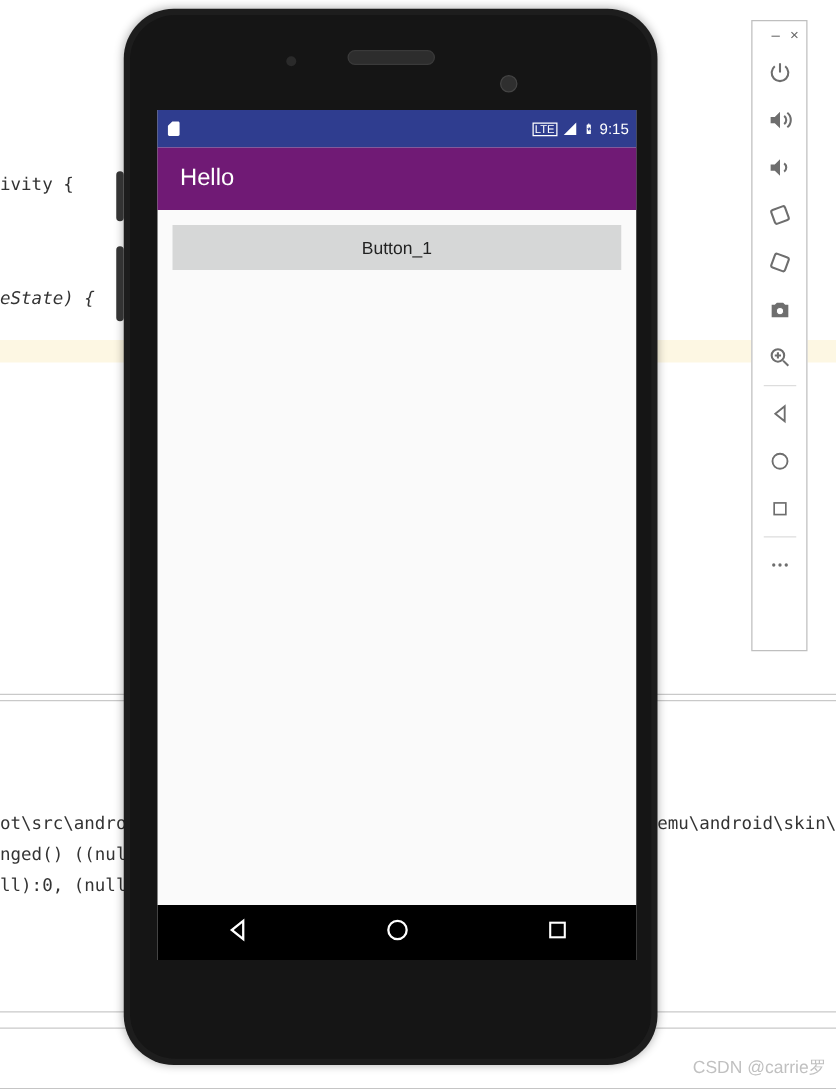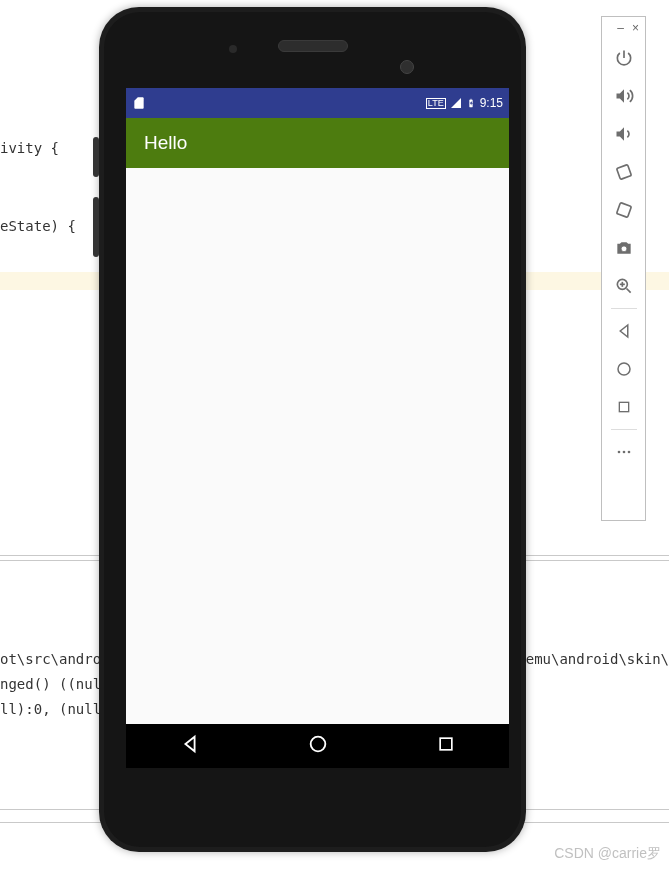--- a/index.html
+++ b/index.html
@@ -113,21 +113,21 @@
   font-size: 12px;
 }
 .status-left, .status-right {
   display: flex;
   align-items: center;
   gap: 4px;
 }
 .status-right svg { fill: #fff; }
 .app-bar {
   height: 50px;
-  background: #4d7c0f;
+  background: #701a75;
   color: #fff;
   display: flex;
   align-items: center;
   padding-left: 18px;
   font-size: 19px;
 }
 .content {
   padding: 12px;
 }
 .app-button {
@@ -202,21 +202,21 @@
 </head>
 <body>
 
 <div class="bg-code">
   <div class="bg-highlight" style="top:272px;"></div>
   <div class="bg-sep" style="top:555px;"></div>
   <div class="bg-sep" style="top:560px;"></div>
   <div class="bg-sep" style="top:809px;"></div>
   <div class="bg-sep" style="top:822px;"></div>
   <div class="line" style="top:140px;left:0;">ivity {</div>
-  <div class="line" style="top:218px;left:0;">eState) {</div>
+  <div class="line" style="top:231px;left:0;font-style:italic;">eState) {</div>
   <div class="line" style="top:651px;left:0;">ot\src\androi</div>
   <div class="line" style="top:651px;right:0;">-emu\android\skin\</div>
   <div class="line" style="top:676px;left:0;">nged() ((nul</div>
   <div class="line" style="top:701px;left:0;">ll):0, (null)</div>
 </div>
 
 <div class="device">
   <div class="side-btn sb1"></div>
   <div class="side-btn sb2"></div>
   <div class="device-inner">
@@ -241,20 +241,23 @@
               <path fill="#fff" d="M15 4h-2V2h-2v2H9c-.6 0-1 .4-1 1v16c0 .6.4 1 1 1h6c.6 0 1-.4 1-1V5c0-.6-.4-1-1-1zm-2 14l-4-7h3V7l4 7h-3v4z"></path>
             </svg>
           <span>9:15</span>
         </div>
       </div>
 
       <div class="app-bar">
         <span>Hello</span>
       </div>
 
+      <div class="content">
+        <button class="app-button">Button_1</button>
+      </div>
 
       <div class="nav-bar">
         <div>
           <svg width="22" height="22" viewBox="0 0 24 24">
               <path d="M17 4 L7 12 L17 20 Z"></path>
             </svg>
         </div>
         <div>
           <svg width="22" height="22" viewBox="0 0 24 24">
               <circle cx="12" cy="12" r="8"></circle>

